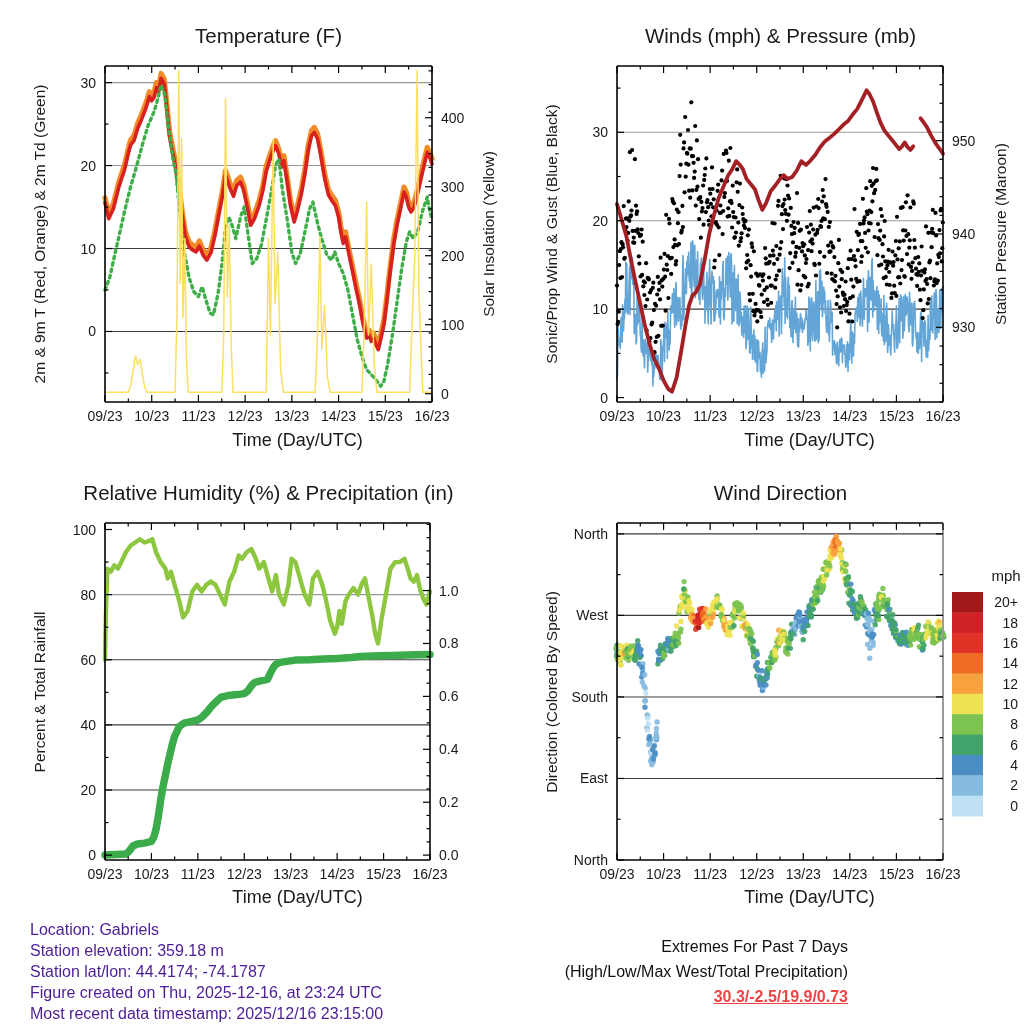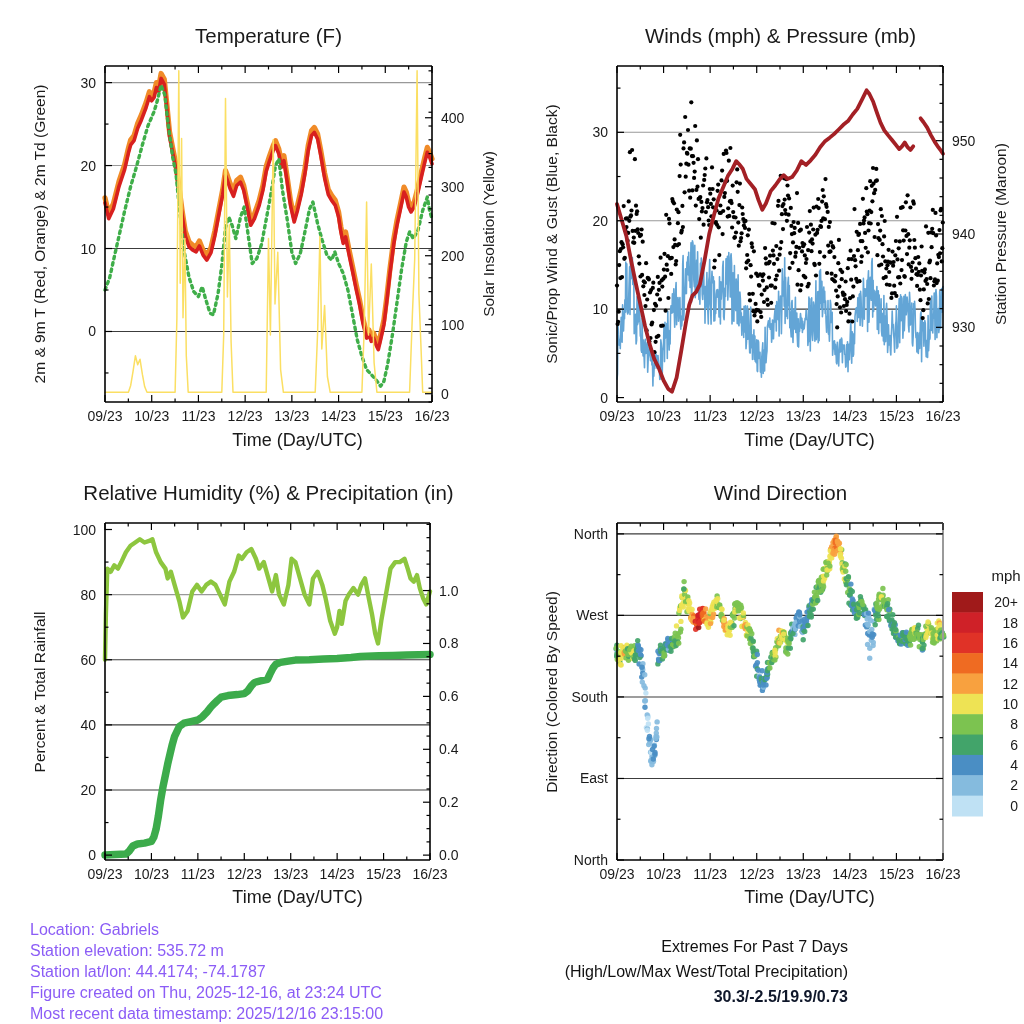--- a/index.html
+++ b/index.html
@@ -7,21 +7,21 @@
   #stage{position:relative;width:897px;height:1024px;background:#fff;}
   .chart{position:absolute;width:512px;height:462px;}
   .chart svg{position:absolute;left:0;top:0;overflow:visible;}
   .ctitle{position:absolute;top:24px;left:1px;width:535px;text-align:center;
     font-size:20.5px;color:#1a1a1a;white-space:nowrap;}
   .ylab{position:absolute;transform:translate(-50%,-50%) rotate(-90deg);
     white-space:nowrap;font-size:15.5px;color:#1a1a1a;}
   .xlab{position:absolute;top:430px;left:1px;width:535px;text-align:center;
     font-size:18px;color:#1a1a1a;white-space:nowrap;margin-left:29px;}
   svg text{font-family:"Liberation Sans",sans-serif;fill:#1a1a1a;}
-  .footer{position:absolute;left:30px;top:919px;font-size:16px;line-height:21px;color:#8b5cf6;}
+  .footer{position:absolute;left:30px;top:919px;font-size:16px;line-height:21px;color:#4c1d95;}
   .extremes{position:absolute;right:49px;top:934px;text-align:right;
     font-size:16px;line-height:25px;color:#111;}
   .extremes .val{font-weight:bold;}
 </style>
 </head>
 <body>
 
 <div id="stage">
 
   <div class="chart" id="c0" style="left:0;top:0">
@@ -2030,25 +2030,25 @@
           <line x1="105" x2="108.5" y1="199.16935483870967" y2="199.16935483870967" stroke="#000" stroke-width="1.2"></line>
           <line x1="431" x2="427.5" y1="199.16935483870967" y2="199.16935483870967" stroke="#000" stroke-width="1.2"></line>
           <line x1="105" x2="108.5" y1="117.63709677419354" y2="117.63709677419354" stroke="#000" stroke-width="1.2"></line>
           <line x1="431" x2="427.5" y1="117.63709677419354" y2="117.63709677419354" stroke="#000" stroke-width="1.2"></line>
         </g>
       </svg>
   </div>
 
   <div class="footer">
     <div>Location: Gabriels</div>
-    <div>Station elevation: 535.72 m</div>
+    <div>Station elevation: 359.18 m</div>
     <div>Station lat/lon: 44.4174; -74.1787</div>
     <div>Figure created on Thu, 2025-12-16, at 23:24 UTC</div>
     <div>Most recent data timestamp: 2025/12/16 23:15:00</div>
   </div>
 
   <div class="extremes">
     <div>Extremes For Past 7 Days</div>
     <div>(High/Low/Max West/Total Precipitation)</div>
-    <div class="val" style="color: #0f172a;">30.3/-2.5/19.9/0.73</div>
+    <div class="val" style="color: #ef4444; text-decoration: underline;">30.3/-2.5/19.9/0.73</div>
   </div>
 
 </div>
 
 </body></html>

